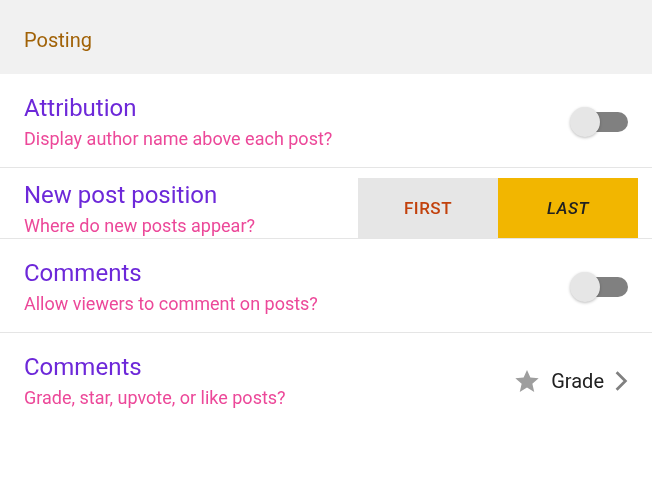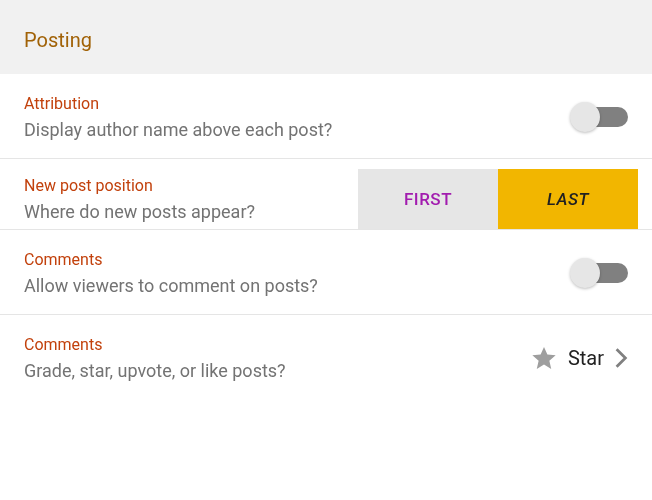--- a/index.html
+++ b/index.html
@@ -30,28 +30,28 @@
     }
     .row:last-of-type {
       border-bottom: none;
     }
     .row-text {
       display: flex;
       flex-direction: column;
       gap: 6px;
     }
     .row-title {
-      font-size: 16px;
+      font-size: 24px;
       font-weight: 400;
-      color: #c2410c;
+      color: #6d28d9;
     }
     .row-subtitle {
       font-size: 18px;
       font-weight: 400;
-      color: #737373;
+      color: #ec4899;
     }
     
     .toggle {
       position: relative;
       width: 56px;
       height: 20px;
       cursor: pointer;
     }
     .toggle-track {
       position: absolute;
@@ -86,21 +86,21 @@
       justify-content: center;
       font-size: 17px;
       font-weight: 500;
       letter-spacing: 0.5px;
       cursor: pointer;
       border: none;
       font-family: inherit;
     }
     .segmented-item.inactive {
       background: #e6e6e6;
-      color: #a21caf;
+      color: #c2410c;
     }
     .segmented-item.active {
       background: #f2b600;
       color: #212121;
       font-style: italic;
     }
     
     .reaction-value {
       display: flex;
       align-items: center;
@@ -178,20 +178,20 @@
   <div class="row-text">
     <span class="row-title">Comments</span>
     <span class="row-subtitle">Grade, star, upvote, or like posts?</span>
   </div>
   <div class="reaction-value">
     <span class="star-icon">
       <svg viewBox="0 0 24 24">
           <path d="M12 2.5l2.9 6.6 7.1.6-5.4 4.7 1.6 7-6.2-3.8-6.2 3.8 1.6-7L2 9.7l7.1-.6L12 2.5z"></path>
         </svg>
     </span>
-    <span class="reaction-label">Star</span>
+    <span class="reaction-label">Grade</span>
     <span class="chevron-icon">
       <svg viewBox="0 0 12 20">
           <polyline points="2,2 10,10 2,18"></polyline>
         </svg>
     </span>
   </div>
 </div>
 
 </body></html>

